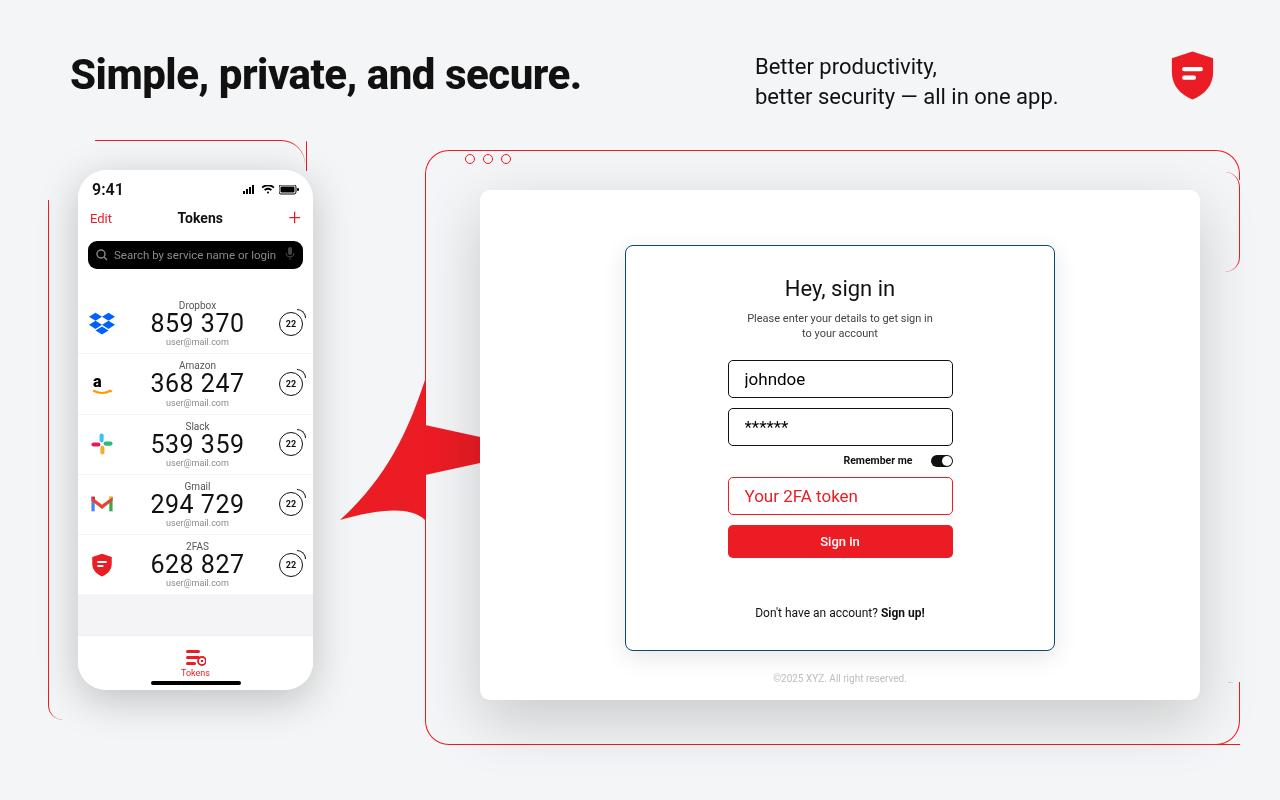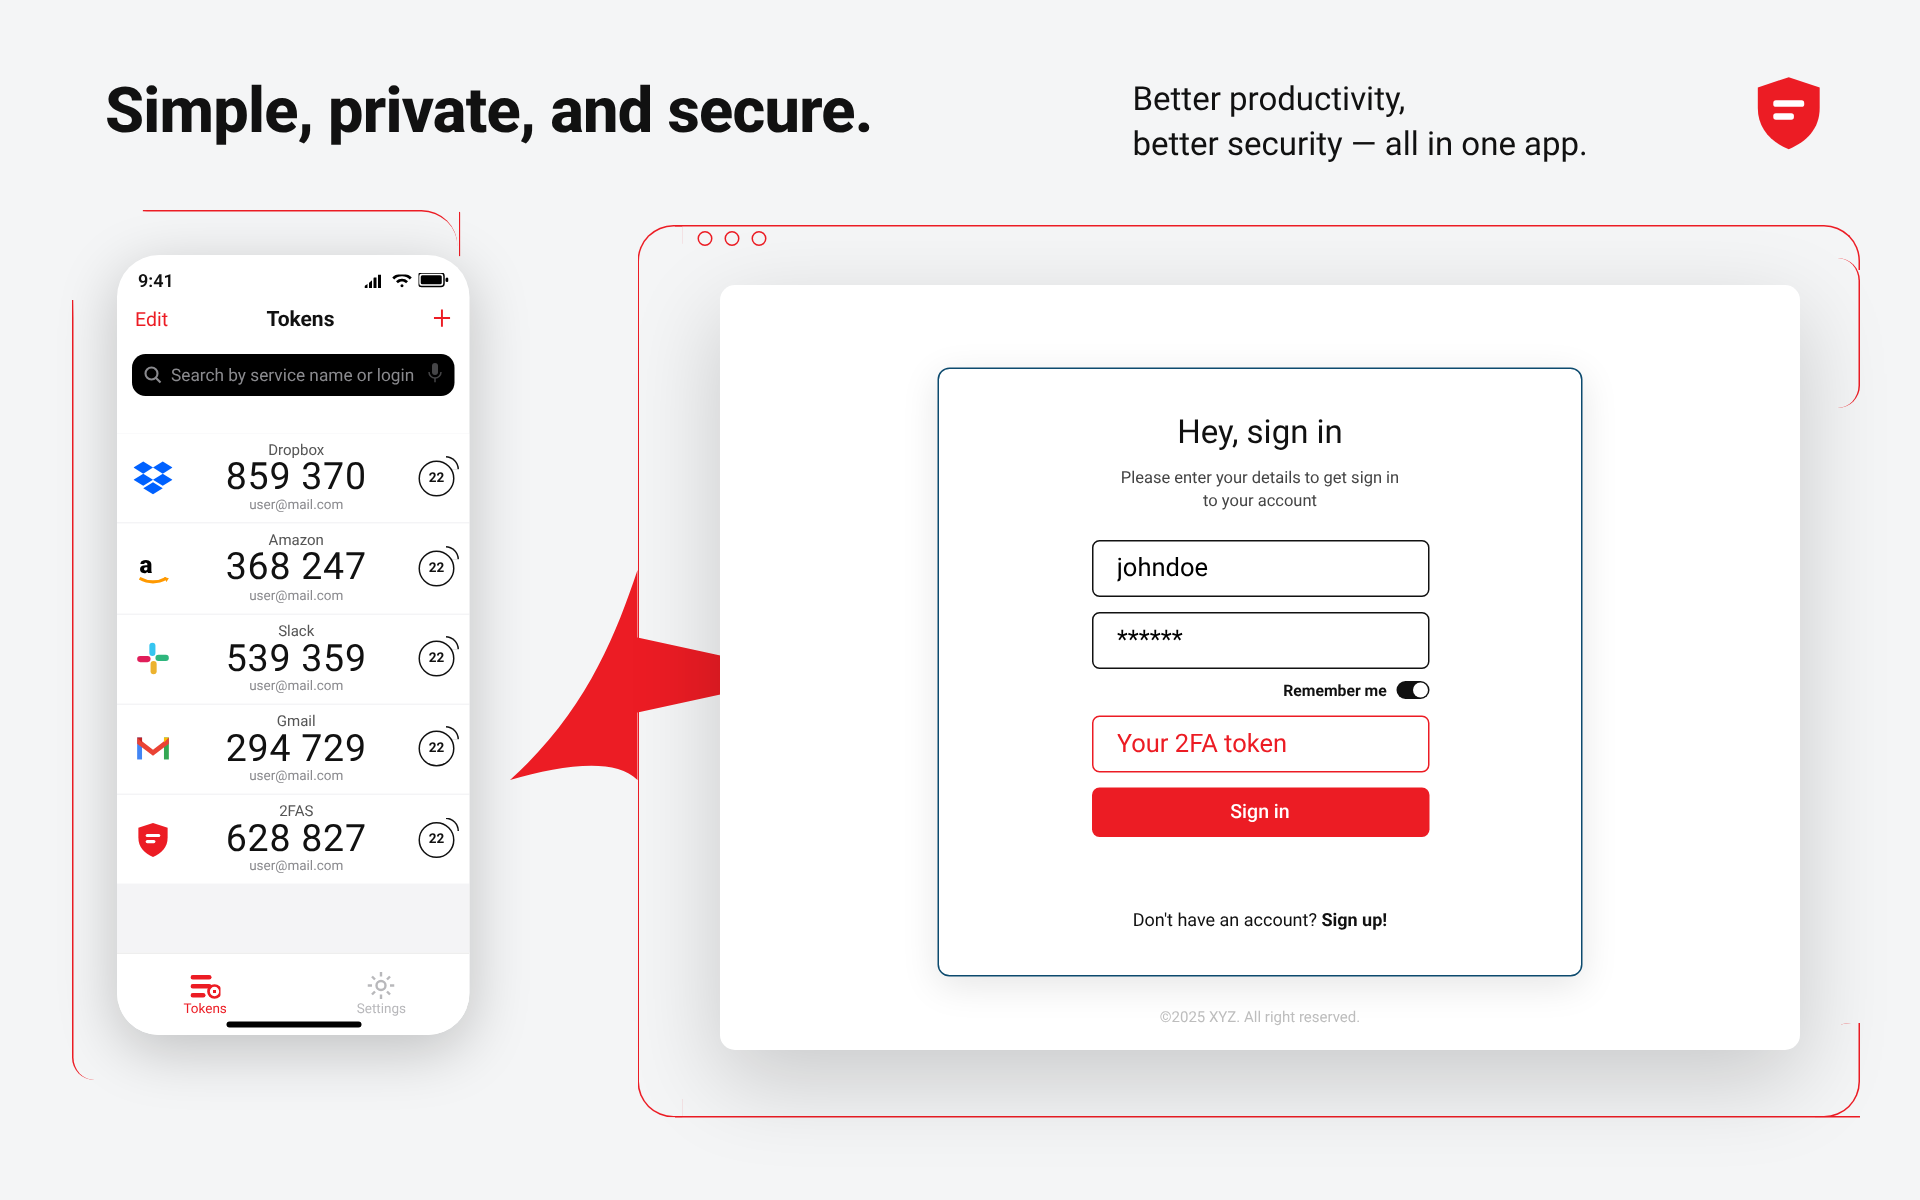--- a/index.html
+++ b/index.html
@@ -21,21 +21,21 @@
   .d-browser-top{left:450px;top:150px;width:790px;height:30px;border-left:none;border-bottom:none;border-top-left-radius:0;border-bottom-left-radius:0;border-bottom-right-radius:0;}
   .d-browser-right{right:40px;top:172px;height:100px;width:30px;border-left:none;border-bottom:none;border-top:none;border-top-left-radius:0;}
   .d-browser-bottom{left:450px;top:742px;width:790px;height:3px;border-left:none;border-top:none;border-right:none;border-radius:0;}
   .d-browser-br{right:40px;top:682px;width:30px;height:63px;border-left:none;border-top:none;border-top-right-radius:0;border-bottom-left-radius:0;}
   .dots{position:absolute;left:465px;top:138px;display:flex;gap:8px;align-items:center;padding:16px 0 0 0;}
   .dots span{width:10px;height:10px;border:1.5px solid #ec1c24;border-radius:50%;}
 
   
   .phone{position:absolute;left:78px;top:170px;width:235px;height:520px;background:#fff;border-radius:28px;box-shadow:0 10px 40px rgba(0,0,0,.22);overflow:hidden;}
   .notch{position:absolute;left:50%;top:0;transform:translateX(-50%);width:110px;height:22px;background:#fff;border-bottom-left-radius:14px;border-bottom-right-radius:14px;z-index:3;}
-  .status{padding:10px 14px 0;display:flex;justify-content:space-between;font-size:12px;font-weight:600;}
+  .status{padding:10px 14px 0;display:flex;justify-content:space-between;font-size:16px;font-weight:600;}
   .status .right{display:flex;gap:4px;align-items:center;}
   .tbar{display:flex;justify-content:space-between;align-items:center;padding:8px 12px;}
   .tbar .edit{color:#ec1c24;font-size:13px;}
   .tbar .title{font-weight:700;font-size:14px;}
   .tbar .plus{color:#ec1c24;font-size:22px;line-height:1;font-weight:300;}
   .search{margin:4px 10px 25px;background:#000000;border-radius:9px;padding:6px 8px;display:flex;align-items:center;gap:6px;color:#8a8a8e;font-size:11.5px;}
   .search .mic{margin-left:auto;opacity:.5;}
   .list{background:#f4f4f6;height:360px;overflow:hidden;}
   .item{background:#fff;margin:0 0 1px;padding:6px 10px 6px 10px;display:flex;align-items:center;gap:10px;}
   .ico{width:28px;height:28px;flex:none;display:flex;align-items:center;justify-content:center;}
@@ -52,21 +52,21 @@
 
   
   .arrow{position:absolute;left:330px;top:355px;width:220px;height:190px;}
 
   
   .card{position:absolute;left:480px;top:190px;width:720px;height:510px;background:#fff;border-radius:10px;box-shadow:0 20px 60px rgba(0,0,0,.18);padding-top:55px;text-align:center;}
   .inner{width:430px;margin:0 auto;background:#fff;border-radius:8px;border:1px solid #0c4a6e;box-shadow:0 6px 25px rgba(0,0,0,.1);padding:30px 45px 30px;}
   .h2{font-size:22px;font-weight:400;margin-bottom:10px;}
   .p{font-size:11px;color:#444;line-height:1.4;margin-bottom:18px;}
   .field{width:225px;margin:0 auto 10px;border:1.5px solid #111;border-radius:5px;padding:8px 16px;text-align:left;font-size:17px;font-family:inherit;display:block;background:#fff;}
-  .remember{width:225px;margin:-2px auto 10px;text-align:right;font-size:10.5px;font-weight:700;display:flex;justify-content:flex-end;align-items:center;gap:6px;}
+  .remember{width:225px;margin:-2px auto 10px;text-align:right;font-size:10.5px;font-weight:700;display:flex;justify-content:flex-end;align-items:flex-end;gap:18px;}
   .toggle{width:22px;height:12px;background:#111;border-radius:10px;position:relative;}
   .toggle::after{content:"";position:absolute;right:1px;top:1px;width:10px;height:10px;background:#fff;border-radius:50%;}
   .field.red{border-color:#ec1c24;color:#ec1c24;}
   .btn{width:225px;margin:6px auto 0;background:#ec1c24;color:#fff;border:none;border-radius:5px;padding:9px 0;font-size:13px;font-weight:500;cursor:pointer;display:block;}
   .signup{margin-top:48px;font-size:12px;}
   .signup b{font-weight:700;}
   .foot{margin-top:22px;font-size:10px;color:#bdbdbd;}
 
   
   .ico svg{width:26px;height:26px;}
@@ -232,36 +232,20 @@
       <div class="tab active">
         <svg width="20" height="18">
             <rect x="0" y="2" width="14" height="3" rx="1.5" fill="#ec1c24"></rect>
             <rect x="0" y="8" width="14" height="3" rx="1.5" fill="#ec1c24"></rect>
             <rect x="0" y="14" width="10" height="3" rx="1.5" fill="#ec1c24"></rect>
             <circle cx="16" cy="13" r="4" fill="none" stroke="#ec1c24" stroke-width="1.8"></circle>
             <rect x="15" y="12" width="2" height="2" fill="#ec1c24"></rect>
           </svg>
         <span>Tokens</span>
       </div>
-      <div class="tab">
-        <svg width="18" height="18">
-            <circle cx="9" cy="9" r="3" fill="none" stroke="#b8b8bb" stroke-width="1.6"></circle>
-            <g stroke="#b8b8bb" stroke-width="1.6">
-              <line x1="9" y1="0" x2="9" y2="3"></line>
-              <line x1="9" y1="15" x2="9" y2="18"></line>
-              <line x1="0" y1="9" x2="3" y2="9"></line>
-              <line x1="15" y1="9" x2="18" y2="9"></line>
-              <line x1="3" y1="3" x2="5" y2="5"></line>
-              <line x1="13" y1="13" x2="15" y2="15"></line>
-              <line x1="13" y1="5" x2="15" y2="3"></line>
-              <line x1="3" y1="15" x2="5" y2="13"></line>
-            </g>
-          </svg>
-        <span>Settings</span>
-      </div>
     </div>
     <div class="homebar"></div>
   </div>
 
   <svg class="arrow" viewBox="0 0 220 190">
     <path fill="#ec1c24" d="M10 165 C 60 120, 80 70, 95 25 L 95 70 L 210 95 L 95 120 L 95 165 C 80 150, 45 155, 10 165 Z"></path>
   </svg>
 
   <div class="card">
     <div class="inner">

